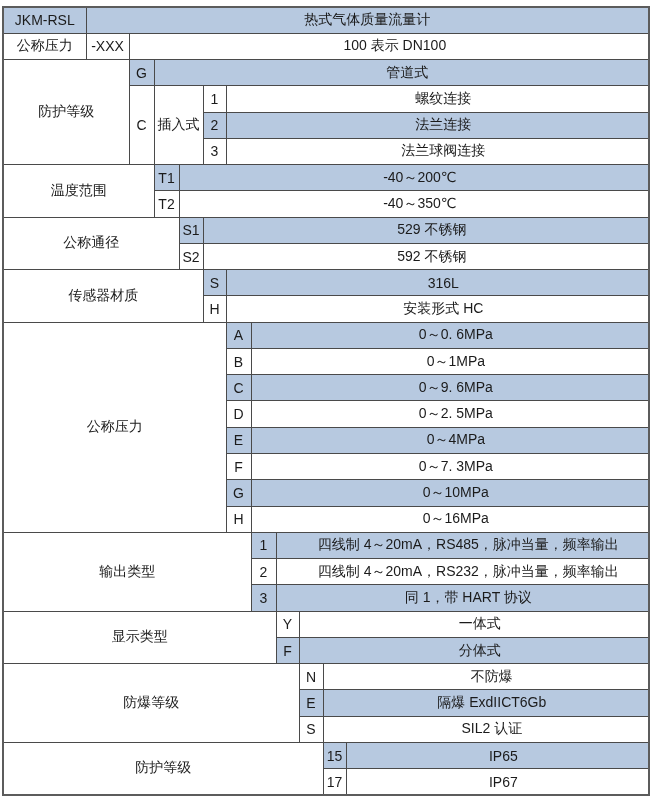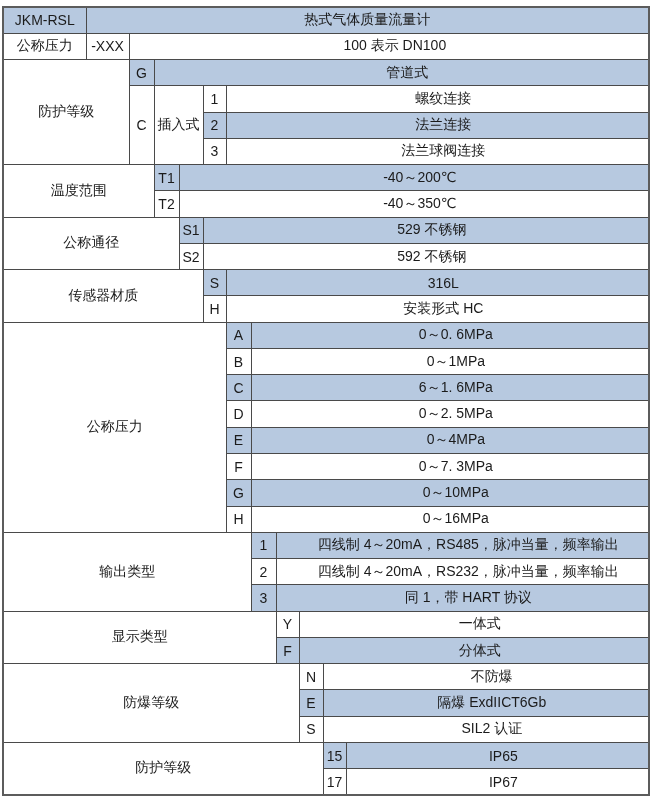--- a/index.html
+++ b/index.html
@@ -120,21 +120,21 @@
       <td class="lbl" colspan="6" rowspan="8">公称压力</td>
       <td class="code shade">A</td>
       <td class="desc shade" colspan="5">0～0. 6MPa</td>
     </tr>
     <tr>
       <td class="code">B</td>
       <td class="desc" colspan="5">0～1MPa</td>
     </tr>
     <tr>
       <td class="code shade">C</td>
-      <td class="desc shade" colspan="5">6～1. 6MPa</td>
+      <td class="desc shade" colspan="5">0～9. 6MPa</td>
     </tr>
     <tr>
       <td class="code">D</td>
       <td class="desc" colspan="5">0～2. 5MPa</td>
     </tr>
     <tr>
       <td class="code shade">E</td>
       <td class="desc shade" colspan="5">0～4MPa</td>
     </tr>
     <tr>

